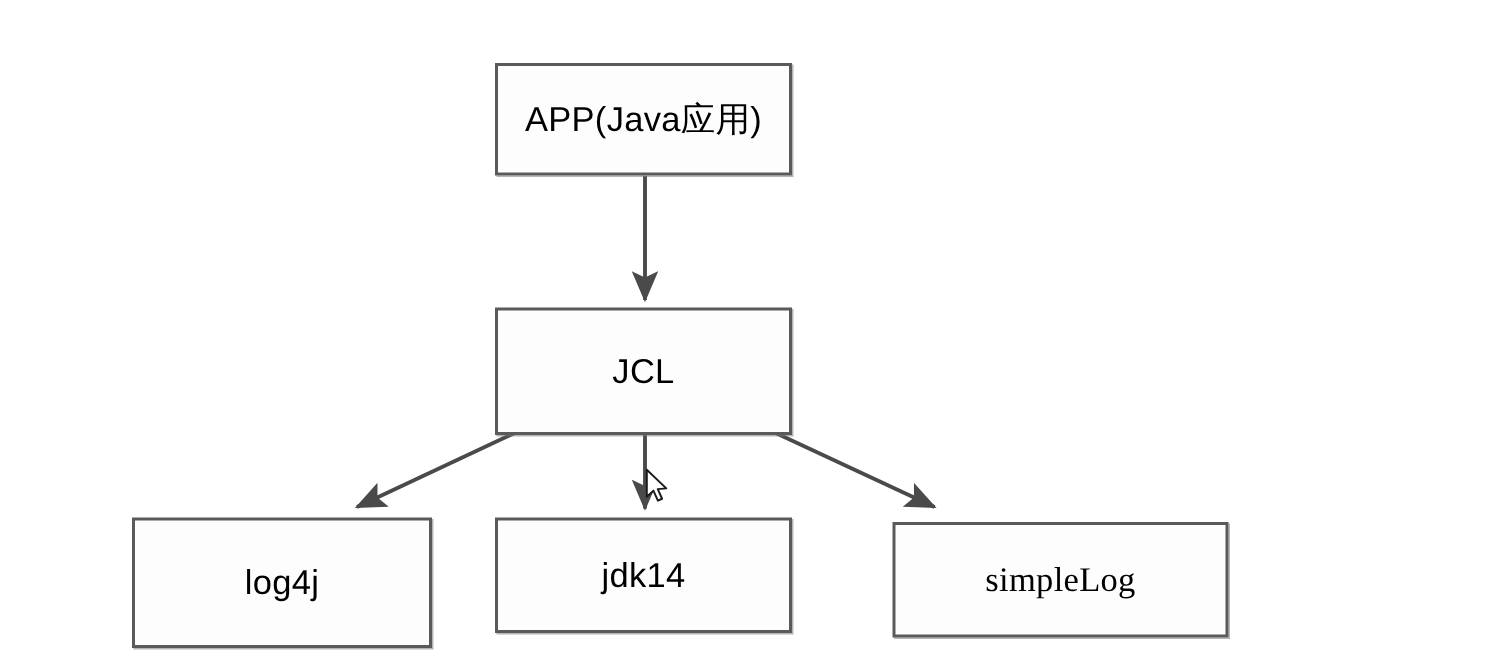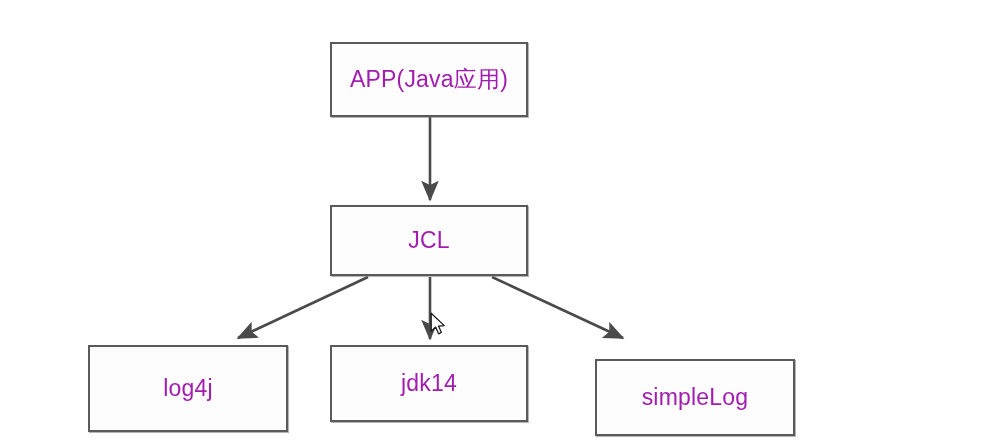--- a/index.html
+++ b/index.html
@@ -29,32 +29,32 @@
     position: absolute;
     box-sizing: border-box;
     background: #fdfdfd;
     border: 2px solid #5a5a5a;
     box-shadow: 1px 1px 0 0 rgba(120,120,120,0.55);
     display: flex;
     align-items: center;
     justify-content: center;
   }
   .node-label {
-    color: #a21caf;
+    color: #000000;
     font-size: 23px;
     font-weight: 400;
     letter-spacing: 0.2px;
     line-height: 1;
     white-space: nowrap;
   }
   #node-app   { left: 330px; top: 42px;  width: 198px; height: 75px; }
-  #node-jcl   { left: 330px; top: 205px; width: 198px; height: 71px; }
+  #node-jcl   { left: 330px; top: 205px; width: 198px; height: 85px; }
   #node-log4j { left: 88px;  top: 345px; width: 200px; height: 87px; }
   #node-jdk14 { left: 330px; top: 345px; width: 198px; height: 77px; }
-  #node-simplelog { left: 595px; top: 359px; width: 200px; height: 77px; }
+  #node-simplelog { left: 595px; top: 348px; width: 224px; height: 77px; font-family: Liberation Serif, serif; }
 
   #cursor-pointer {
     position: absolute;
     left: 430px;
     top: 312px;
     width: 18px;
     height: 26px;
     pointer-events: none;
   }
 </style>

